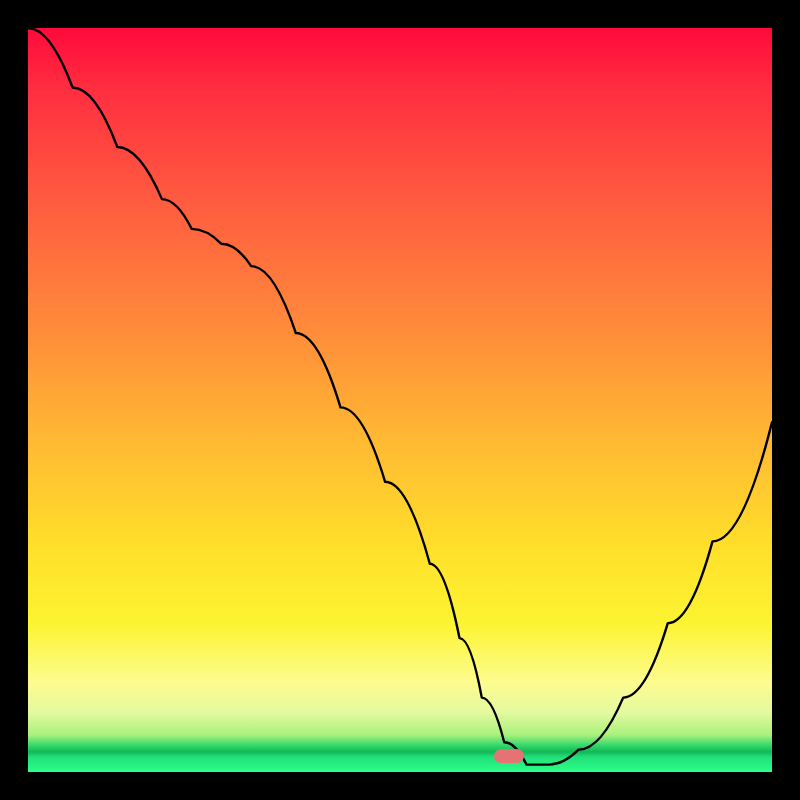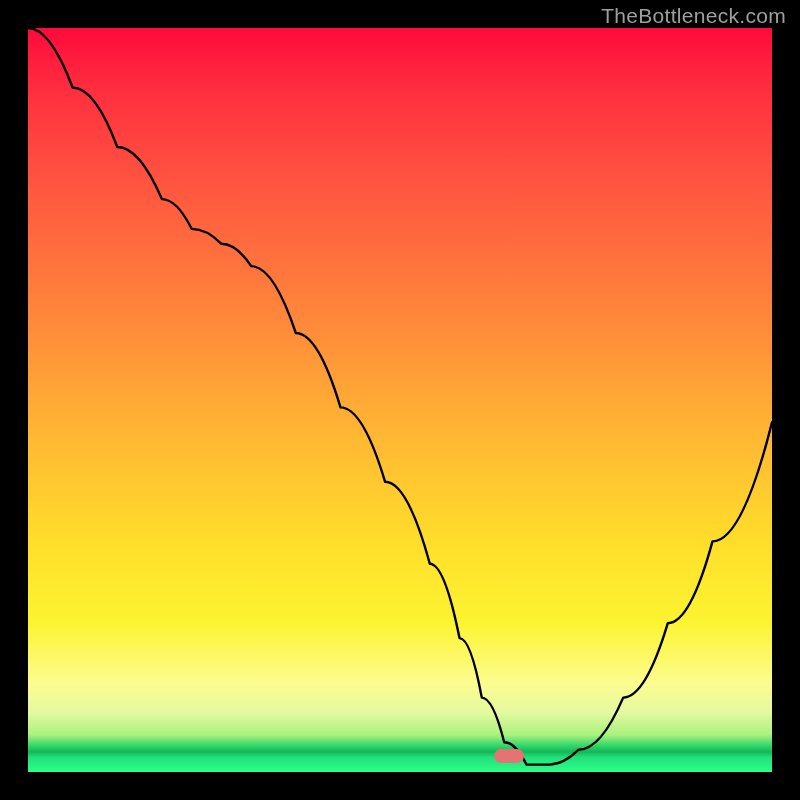--- a/index.html
+++ b/index.html
@@ -77,15 +77,14 @@
   <div class="plot">
 
     <svg class="curve" viewBox="0 0 744 744" preserveAspectRatio="none">
       <path id="curve-path" fill="none" stroke="#000" stroke-width="2.4" stroke-linecap="round" stroke-linejoin="round" d="M 0.0 0.0 Q 22.3 0.0 44.6 59.5 Q 67.0 59.5 89.3 119.0 Q 111.6 119.0 133.9 171.1 Q 148.8 171.1 163.7 200.9 Q 178.6 200.9 193.4 215.8 Q 208.3 215.8 223.2 238.1 Q 245.5 238.1 267.8 305.0 Q 290.2 305.0 312.5 379.4 Q 334.8 379.4 357.1 453.8 Q 379.4 453.8 401.8 535.7 Q 416.6 535.7 431.5 610.1 Q 442.7 610.1 453.8 669.6 Q 465.0 669.6 476.2 714.2 Q 487.3 714.2 498.5 736.6 Q 509.6 736.6 520.8 736.6 Q 535.7 736.6 550.6 721.7 Q 572.9 721.7 595.2 669.6 Q 617.5 669.6 639.8 595.2 Q 662.2 595.2 684.5 513.4 Q 714.2 513.4 744.0 394.3"></path>
     </svg>
 
     <div id="marker" class="marker" style="left: 466.368px; top: 721.376px;"></div>
 
   </div>
 
-  <div class="watermark">TheBottleneck.com</div>
 
 </div>
 
 </body></html>

